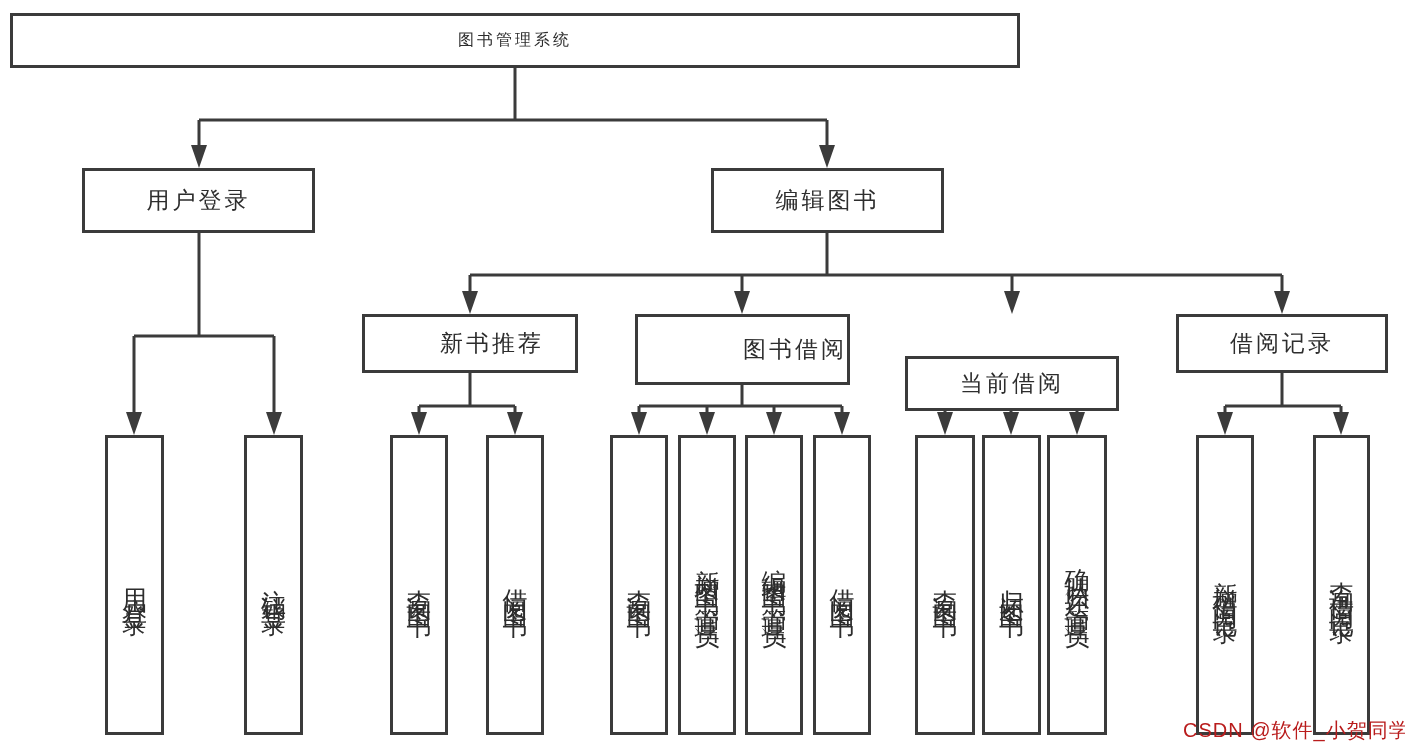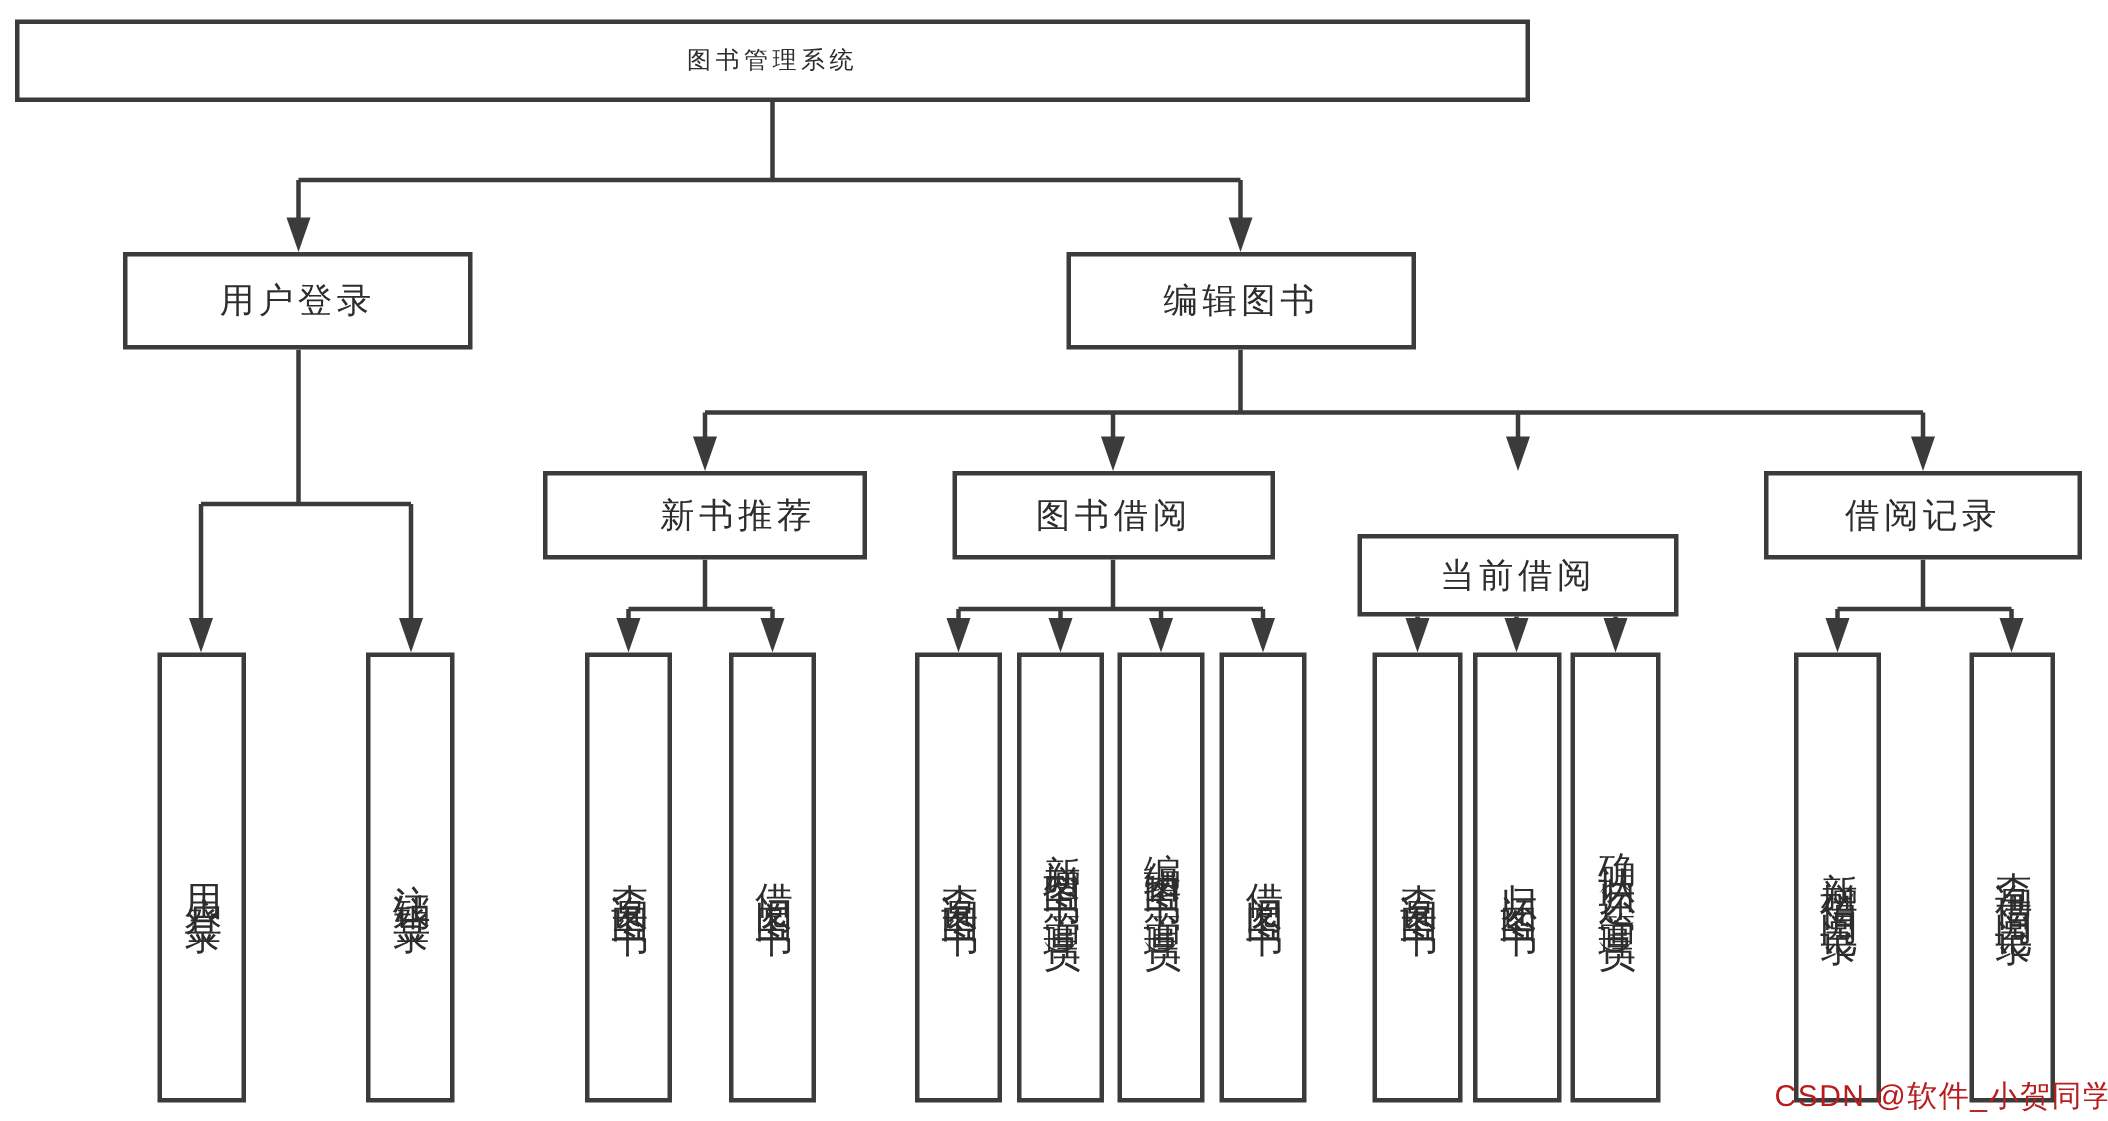--- a/index.html
+++ b/index.html
@@ -71,21 +71,21 @@
   <div class="node" style="left:82px; top:168px; width:233px; height:65px;">
     <span class="lbl">用户登录</span>
   </div>
   <div class="node" style="left:711px; top:168px; width:233px; height:65px;">
     <span class="lbl">编辑图书</span>
   </div>
 
   <div class="node" style="left:362px; top:314px; width:216px; height:59px;padding-left:44px;">
     <span class="lbl">新书推荐</span>
   </div>
-  <div class="node" style="left:635px; top:314px; width:215px; height:59px;">
+  <div class="node" style="left:635px; top:314px; width:215px; height:71px;justify-content:flex-end;">
     <span class="lbl">图书借阅</span>
   </div>
   <div class="node" style="left:905px; top:314px; width:214px; height:55px;margin-top:42px;">
     <span class="lbl">当前借阅</span>
   </div>
   <div class="node" style="left:1176px; top:314px; width:212px; height:59px;">
     <span class="lbl">借阅记录</span>
   </div>
 
   <div class="node leaf" style="left:105px; top:435px; width:59px; height:300px;">

